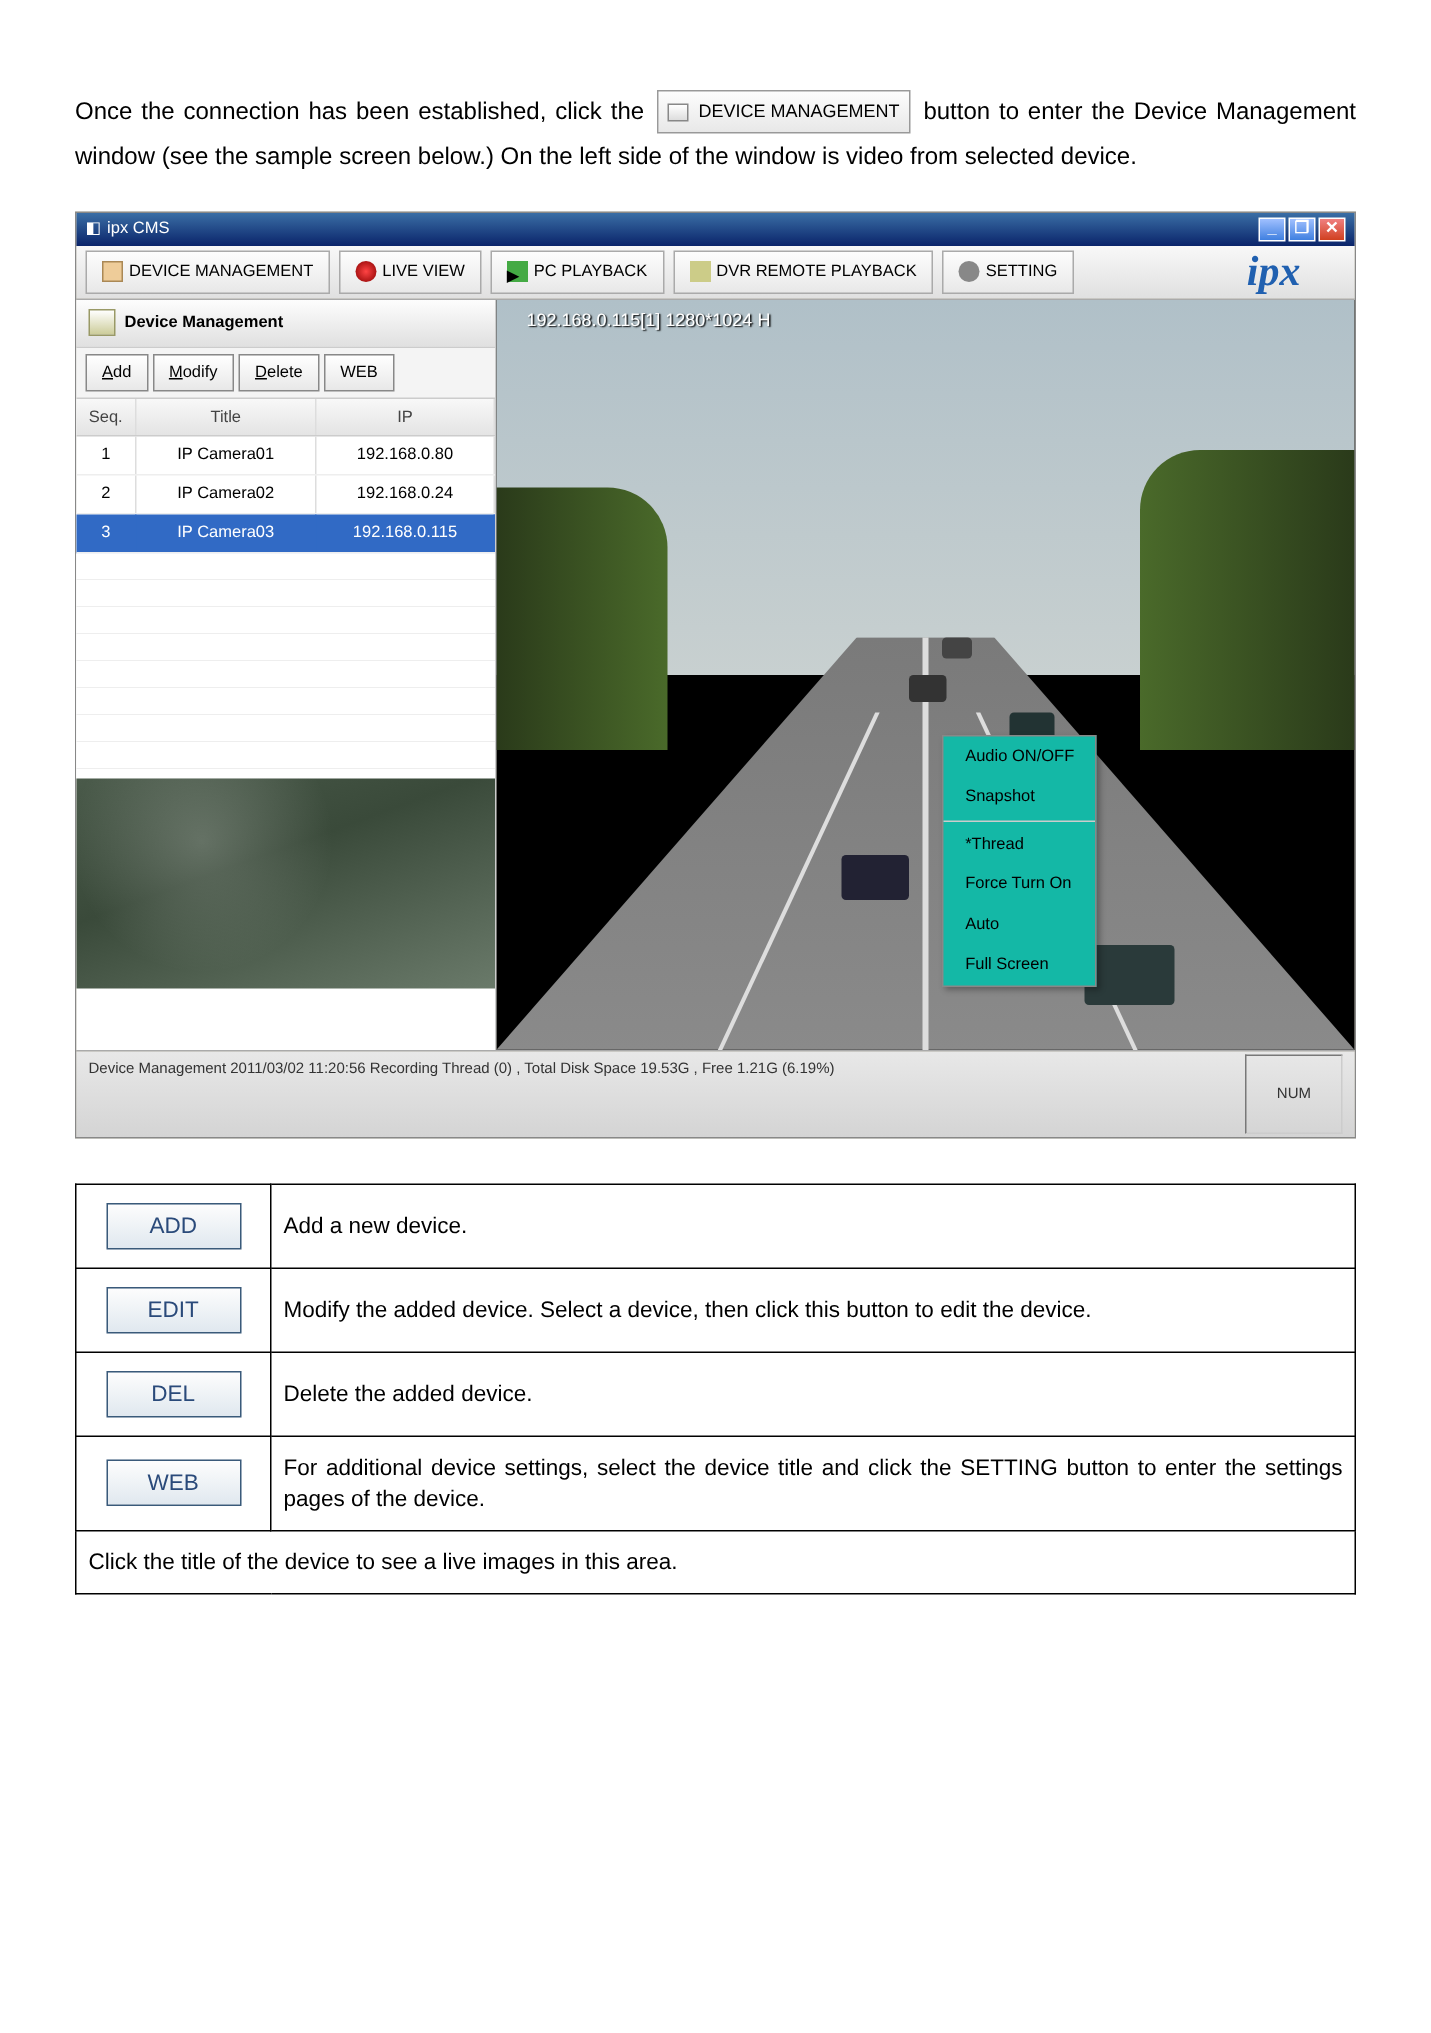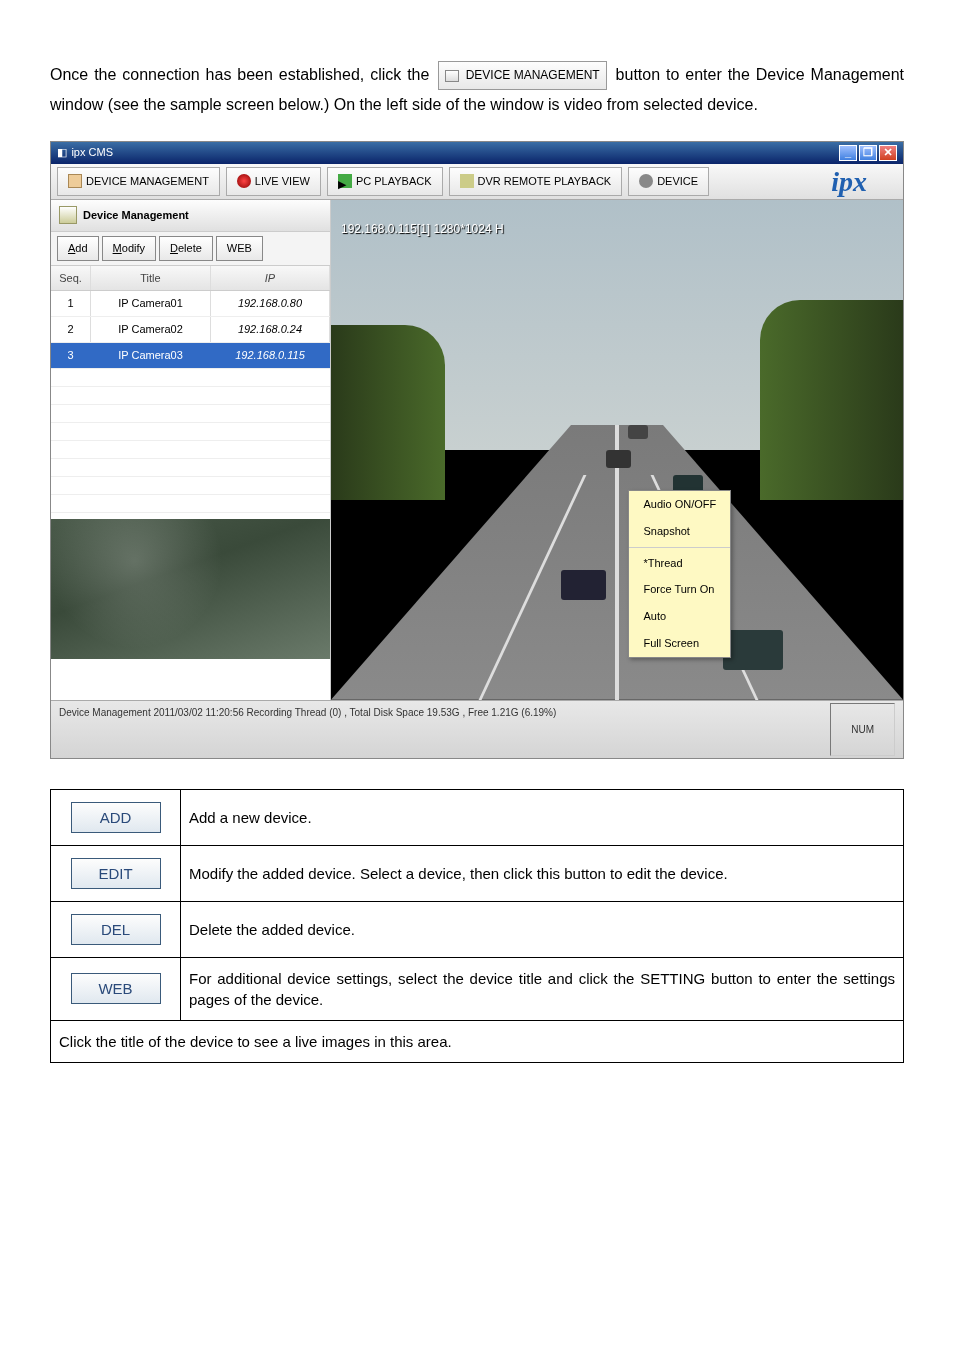--- a/index.html
+++ b/index.html
@@ -74,41 +74,40 @@
     }
     .dm-icon { width:18px; height:18px; background: linear-gradient(#fff,#cc9);
       border:1px solid #996; }
     .dm-btns { padding:4px 6px; display:flex; gap:3px; background:#f4f4f4; border-bottom:1px solid #ccc;}
     .dm-btn { border:1px solid #888; background:linear-gradient(#fff,#e8e8e8);
       padding:1px 10px; font-size:11px; }
     .dev-table { background:#fff; }
     .dev-head { display:flex; background:linear-gradient(#f8f8f8,#e4e4e4);
       border-bottom:1px solid #ccc; font-size:11px; color:#444; }
     .dev-head div, .dev-row div { padding:2px 6px; border-right:1px solid #ddd;text-align:center; }
-    .col-seq { width:40px; } .col-title{ width:120px; } .col-ip{ flex:1;font-style:italic; }
+    .col-seq { width:40px; } .col-title{ width:120px; } .col-ip{ flex:1; }
     .dev-row { display:flex; font-size:11px; border-bottom:1px solid #eee; }
     .dev-row.selected { background:#316ac5; color:#fff; }
     .dev-row.selected div { border-right:1px solid #316ac5; }
     .empty-rows { height:150px; background:#fff;
       background-image: repeating-linear-gradient(#fff 0, #fff 17px, #eee 17px, #eee 18px);
     }
     .preview-thumb {
       height:140px; background:linear-gradient(160deg,#4a5a4a 0%,#3a4a3a 40%,#6a7a6a 100%);
       position:relative; overflow:hidden;
     }
     .preview-thumb::after { content:""; position:absolute; inset:0;
       background: radial-gradient(circle at 30% 30%, rgba(255,255,255,0.2), transparent 40%);
     }
     .main-view {
       flex:1; background:#000; position:relative; height:500px; overflow:hidden;
     }
     .main-view-label {
-      position:absolute; top:2px; left:10px; color:#fff; font-size:12px; z-index:3;
+      position:absolute; top:2px; left:20px; color:#fff; font-size:12px; z-index:3;
       text-shadow:1px 1px 1px #000;
-      margin-top:16px;
     }
     
     .sky { position:absolute; top:0; left:0; right:0; height:50%;
       background: linear-gradient(#b0c0c8, #c8d0d0); }
     .trees-left { position:absolute; top:25%; left:0; width:20%; height:35%;
       background: linear-gradient(90deg,#2a3a1a,#4a6a2a); border-radius:0 40px 0 0; }
     .trees-right { position:absolute; top:20%; right:0; width:25%; height:40%;
       background: linear-gradient(270deg,#2a3a1a,#4a6a2a); border-radius:40px 0 0 0; }
     .road-wide {
       position:absolute; bottom:0; left:0; right:0; height:55%;
@@ -119,21 +118,21 @@
     .lane1 { left:50%; bottom:0; width:4px; height:55%; transform:translateX(-50%) }
     .lane2 { left:35%; bottom:0; width:3px; height:45%; transform: skewX(-25deg) }
     .lane3 { left:65%; bottom:0; width:3px; height:45%; transform: skewX(25deg) }
     .car { position:absolute; background:#1a2a3a; border-radius:3px; }
     .car.c1 { width:60px; height:40px; bottom:30px; right:120px; background:#2a3a3a; }
     .car.c2 { width:45px; height:30px; bottom:100px; left:230px; background:#223; }
     .car.c3 { width:25px; height:18px; top:50%; left:48%; background:#333; }
     .car.c4 { width:20px; height:14px; top:45%; left:52%; background:#444; }
     .car.c5 { width:30px; height:20px; top:55%; right:35%; background:#233; }
     .context-menu {
-      position:absolute; top:58%; left:52%; background:#fef9c3; border:1px solid #888;
+      position:absolute; top:58%; left:52%; background:#14b8a6; border:1px solid #888;
       font-size:11px; box-shadow:2px 2px 4px rgba(0,0,0,0.3); z-index:5;
     }
     .context-menu div { padding:3px 14px; white-space:nowrap; }
     .context-menu .sep { border-top:1px solid #ccc; padding:0; margin:2px 0; }
     .statusbar {
       background:linear-gradient(#e8e8e8,#d4d4d4); border-top:1px solid #aaa;
       padding:2px 8px; font-size:10px; color:#333; display:flex;
       justify-content:space-between;
     }
     
@@ -188,21 +187,21 @@
     <span class="tool-btn">
       <span class="tico" style="background:#4a4;">▶</span>
       <span>PC PLAYBACK</span>
     </span>
     <span class="tool-btn">
       <span class="tico" style="background:#cc8;"></span>
       <span>DVR REMOTE PLAYBACK</span>
     </span>
     <span class="tool-btn">
       <span class="tico" style="background:#888;border-radius:50%;"></span>
-      <span>DEVICE</span>
+      <span>SETTING</span>
     </span>
     <span class="brand">ipx</span>
   </div>
   <div class="content-area">
     <div class="sidebar">
       <div class="dm-header">
         <span class="dm-icon"></span>
         <span>Device Management</span>
       </div>
       <div class="dm-btns">

